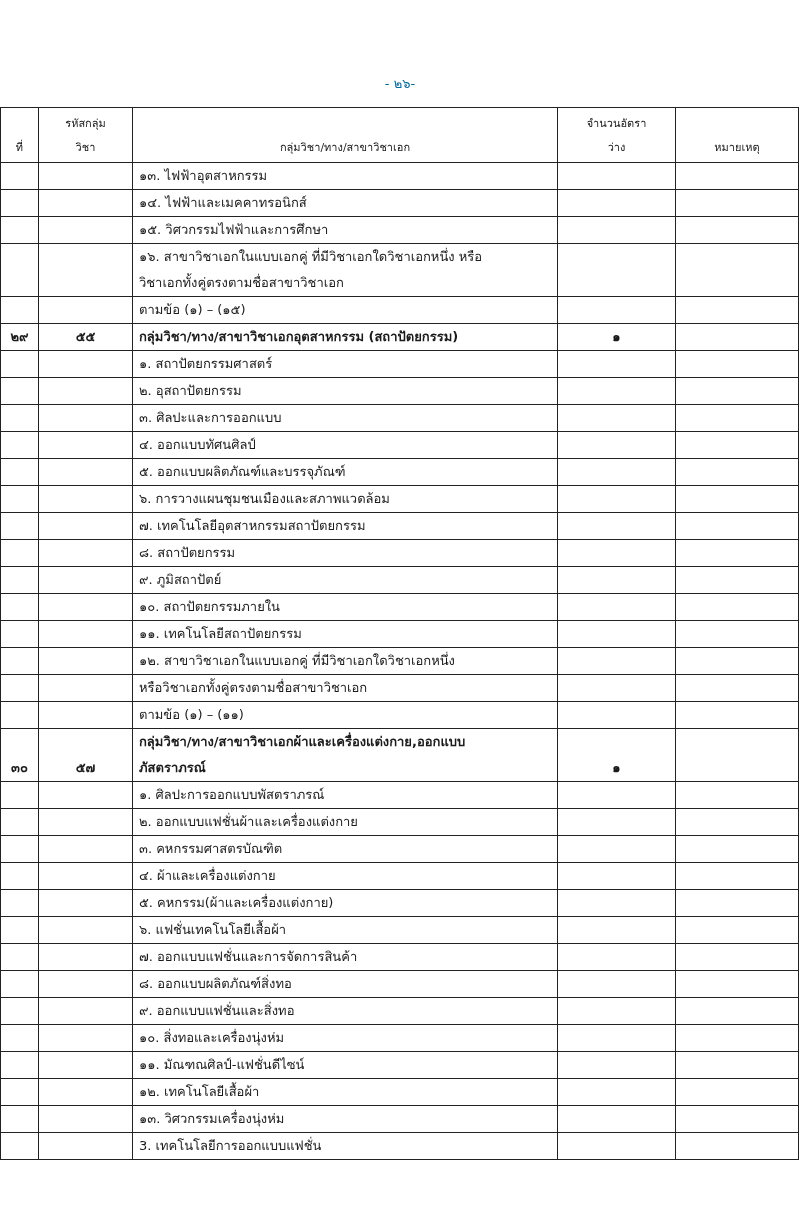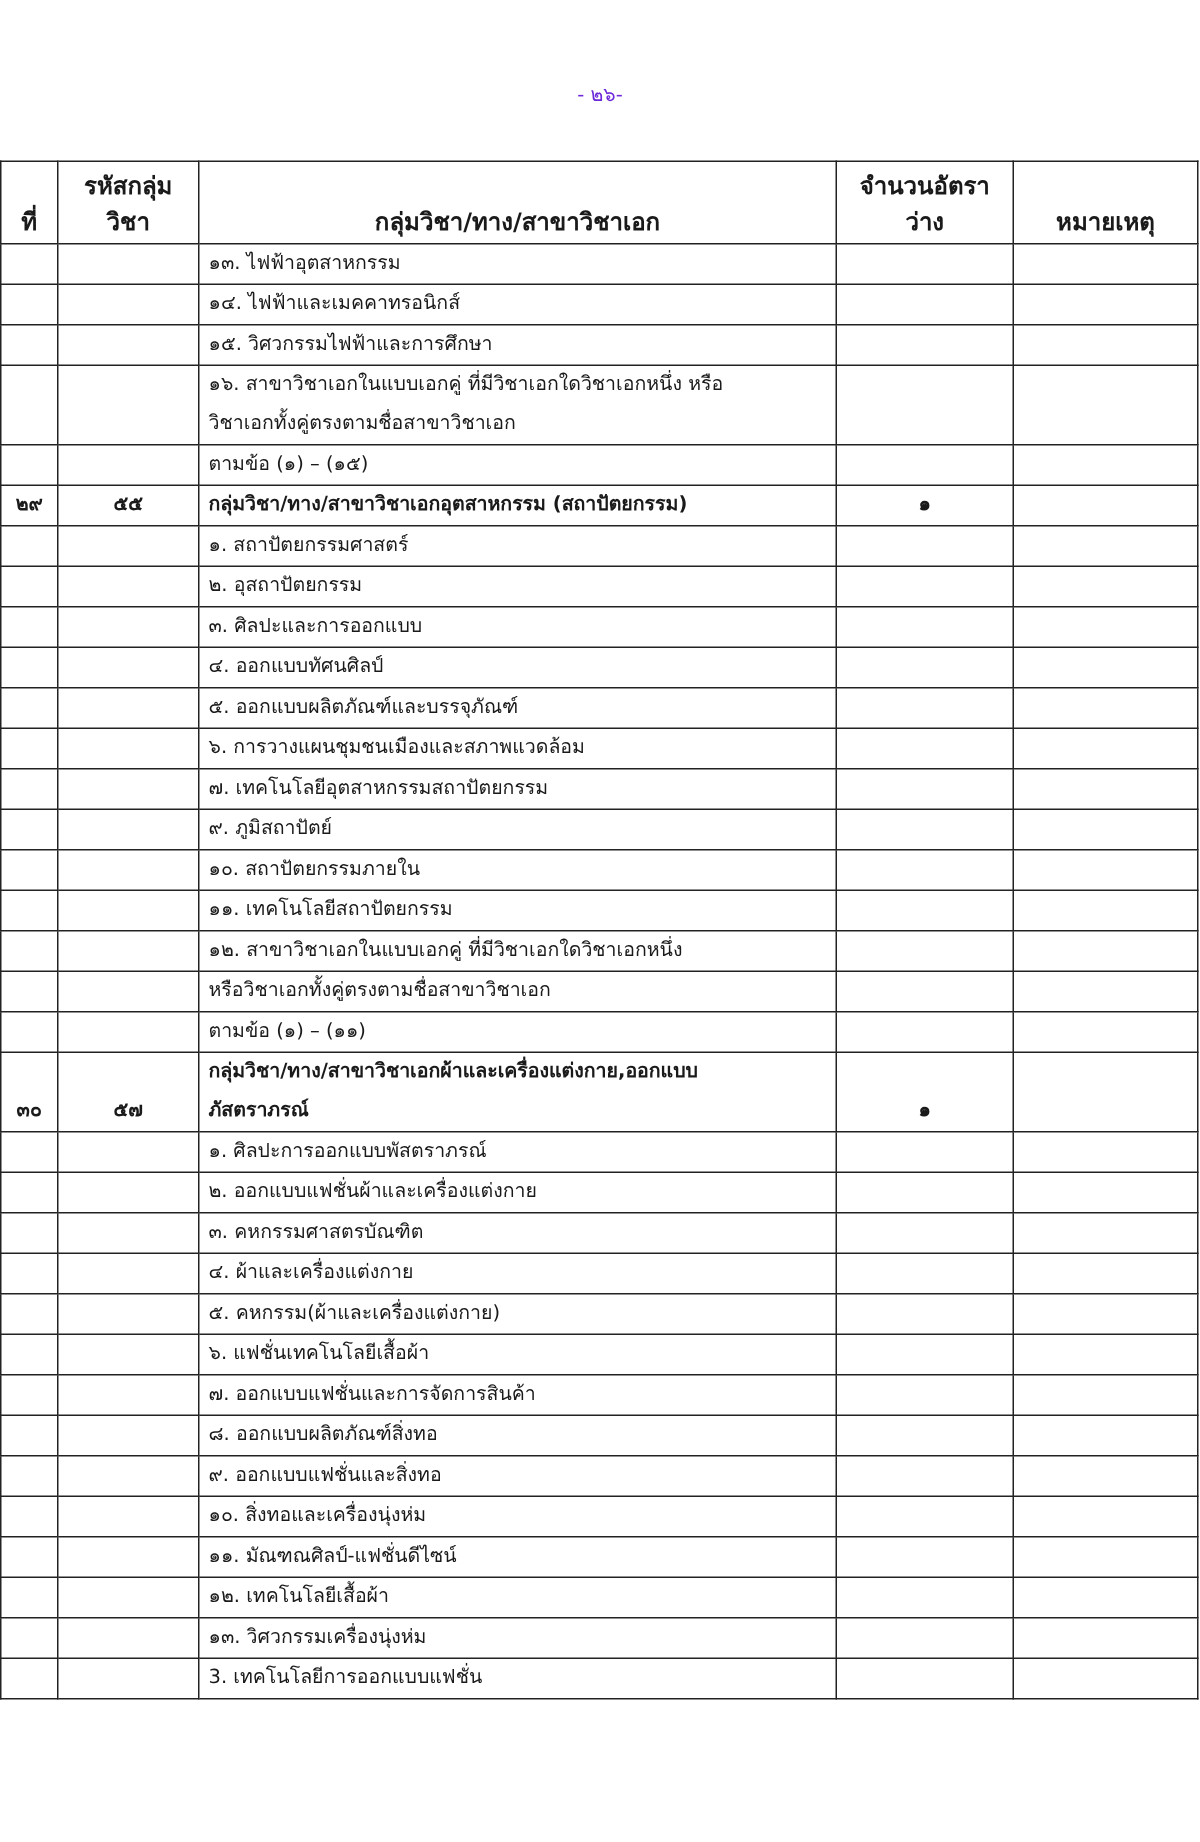--- a/index.html
+++ b/index.html
@@ -2,38 +2,38 @@
 <html><head>
 <meta charset="utf-8">
 <style>
   html, body { margin: 0; padding: 0; background: #ffffff; }
   body {
     width: 800px; height: 1228px; position: relative; overflow: hidden;
     font-family: "DejaVu Sans", "Liberation Sans", sans-serif;
     color: #1a1a1a;
   }
   .page-number {
-    position: absolute; top: 52px; left: 0; width: 800px;
-    text-align: center; font-size: 13px; color: #6d28d9;
+    position: absolute; top: 73px; left: 0; width: 800px;
+    text-align: center; font-size: 13px; color: #0369a1;
   }
   table.main {
     position: absolute; top: 107px; left: 0; width: 798px;
     border-collapse: collapse; table-layout: fixed;
     font-size: 13px;
   }
   table.main td, table.main th {
     border: 1.5px solid #222;
     padding: 0 6px;
     vertical-align: bottom;
     line-height: 26px;
     overflow: hidden;
     white-space: nowrap;
   }
   table.main th {
-    font-weight: bold; font-size: 16px;
+    font-weight: normal; font-size: 11px;
     height: 52px; line-height: 24px; padding-bottom: 2px;
   }
   col.c-no { width: 38px; }
   col.c-code { width: 94px; }
   col.c-name { width: 425px; }
   col.c-count { width: 118px; }
   col.c-note { width: 123px; }
   .center { text-align: center; }
   tr.row td { height: 26px; }
   tr.row2 td { height: 52px; margin-top: 40px; }
@@ -163,20 +163,27 @@
     <tr class="row">
         <td></td>
         <td></td>
         <td class="name">๗. เทคโนโลยีอุตสาหกรรมสถาปัตยกรรม</td>
         <td></td>
         <td></td>
       </tr>
     <tr class="row">
         <td></td>
         <td></td>
+        <td class="name">๘. สถาปัตยกรรม</td>
+        <td></td>
+        <td></td>
+      </tr>
+    <tr class="row">
+        <td></td>
+        <td></td>
         <td class="name">๙. ภูมิสถาปัตย์</td>
         <td></td>
         <td></td>
       </tr>
     <tr class="row">
         <td></td>
         <td></td>
         <td class="name">๑๐. สถาปัตยกรรมภายใน</td>
         <td></td>
         <td></td>

